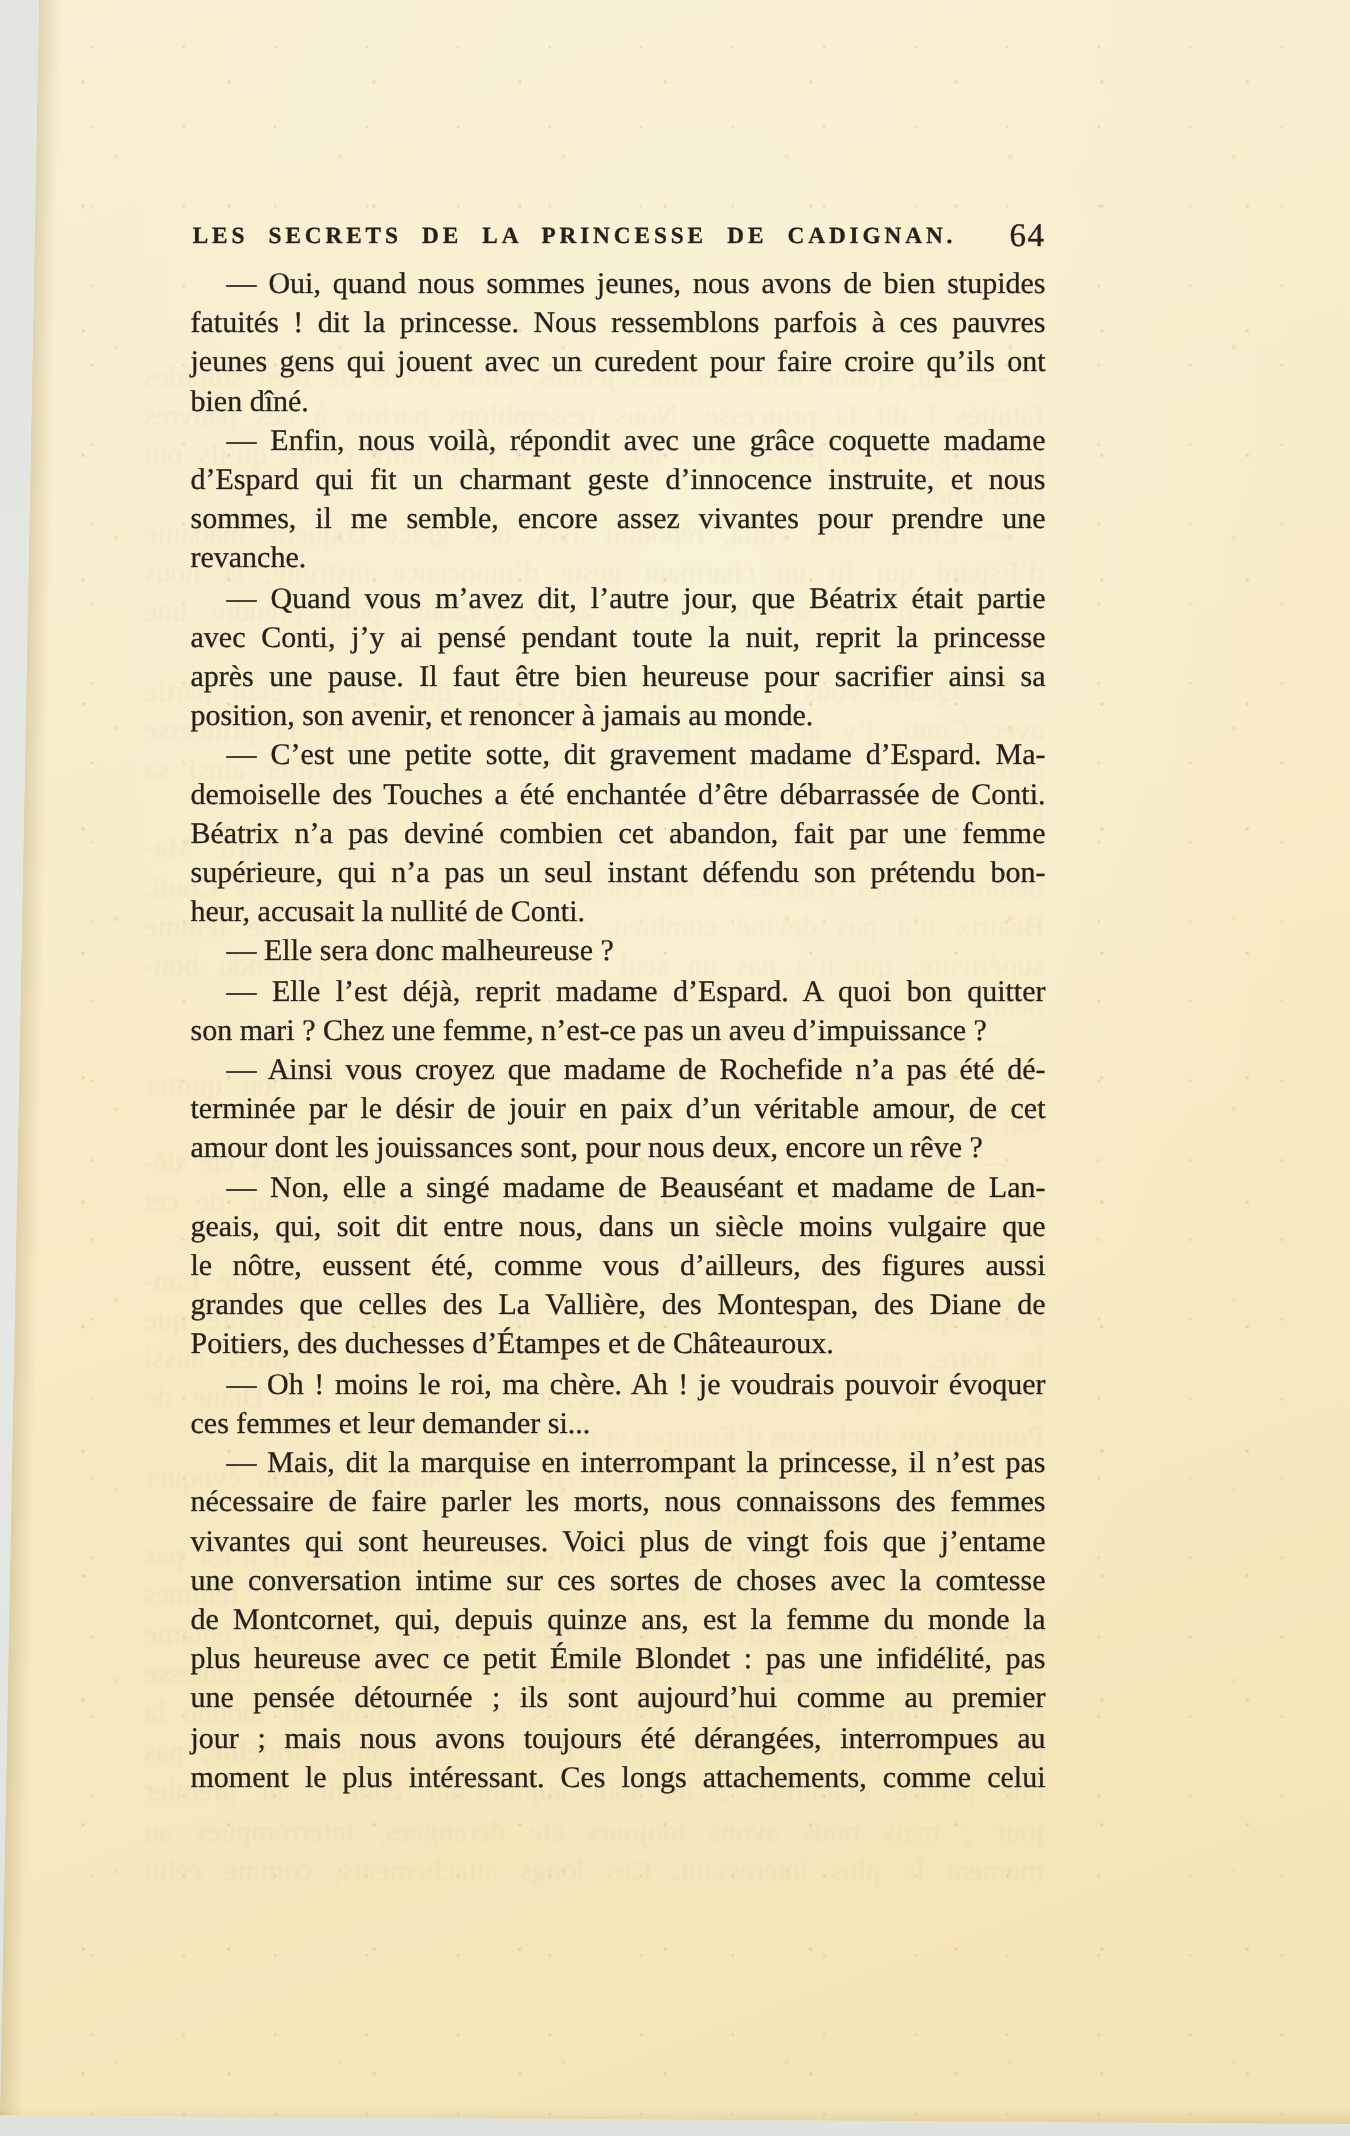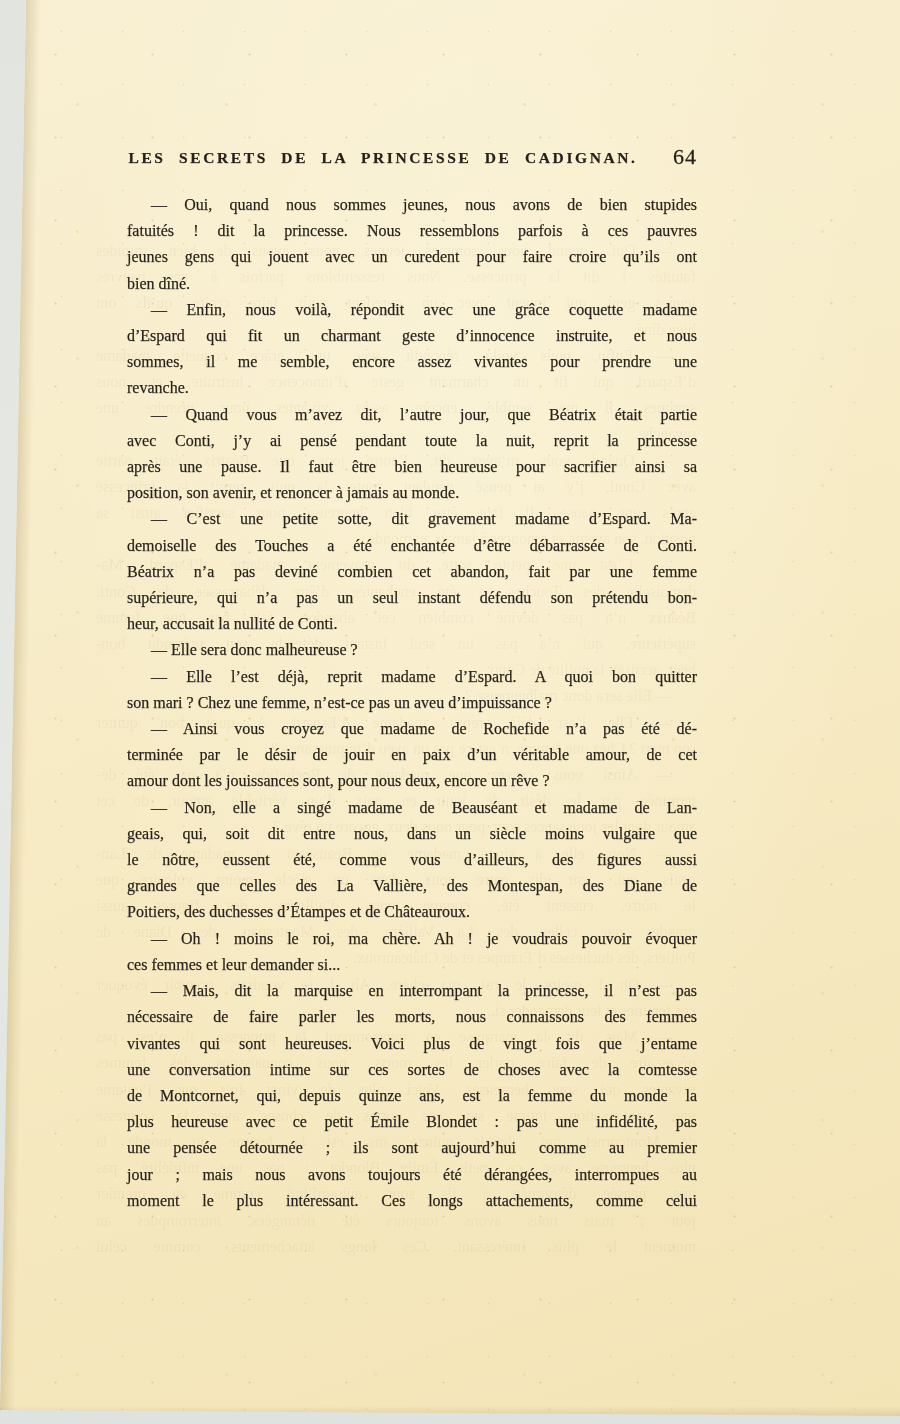--- a/index.html
+++ b/index.html
@@ -33,34 +33,34 @@
     position:absolute; left:0; bottom:8px; width:900px; height:10px;
     background:linear-gradient(0deg, rgba(122,96,44,0.16), rgba(122,96,44,0));
     pointer-events:none;
   }
   .content {
     position:absolute; left:127px; top:146px; width:570px;
     color:#26211b;
     -webkit-text-stroke:0.25px rgba(38,33,27,0.75);
   }
   .runhead {
-    position:relative; height:24px; margin-bottom:22px;
+    position:relative; height:24px; margin-bottom:6px;
     font-size:15.5px; font-weight:700;
     letter-spacing:2.6px; word-spacing:7px;
   }
   .runhead .title {
     position:absolute; left:0; right:58px; text-align:center; top:3px;
     white-space:nowrap;
   }
   .runhead .folio {
     position:absolute; right:0; top:-2px;
     font-size:22px; font-weight:400; letter-spacing:1px;
     -webkit-text-stroke:0.3px rgba(38,33,27,0.8);
   }
-  .bodytext { font-size:16px; line-height:26.2px; }
+  .bodytext { font-size:20px; line-height:26.2px; }
   .ln {
     text-align:justify; text-align-last:justify;
     white-space:normal;
   }
   .ln.first { padding-left:24px; }
   .ln.end { text-align-last:left; }
   .ghost {
     position:absolute; left:96px; top:238px; width:600px;
     transform:scaleX(-1);
     opacity:0.05; filter:blur(0.6px);

